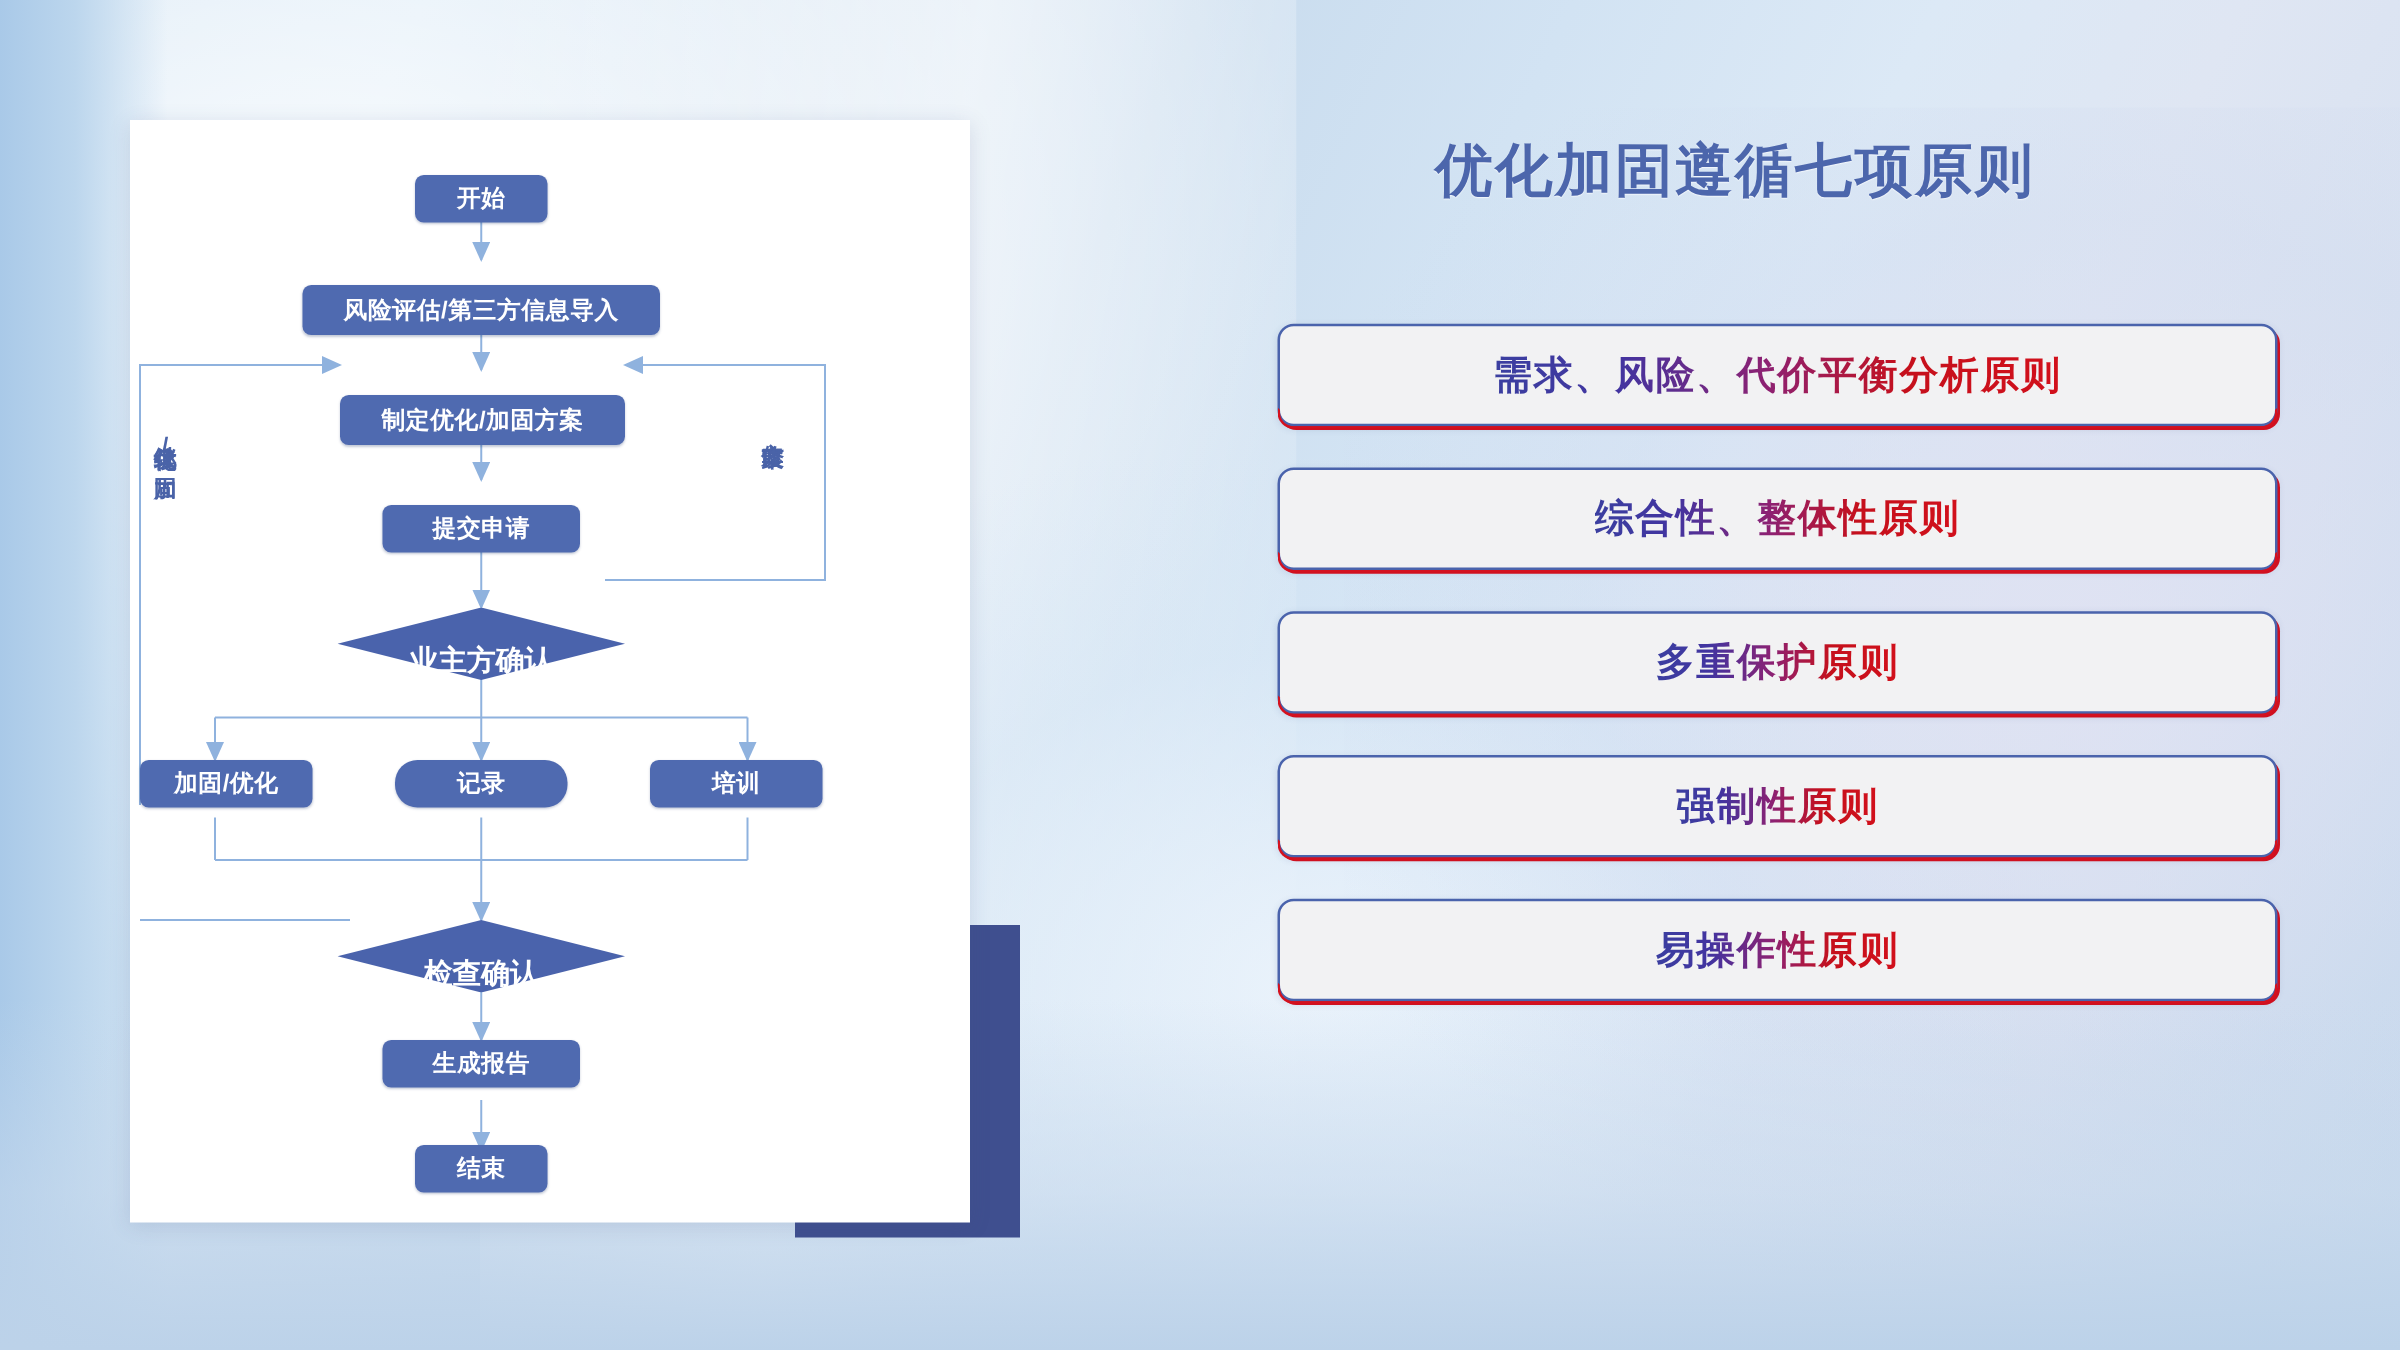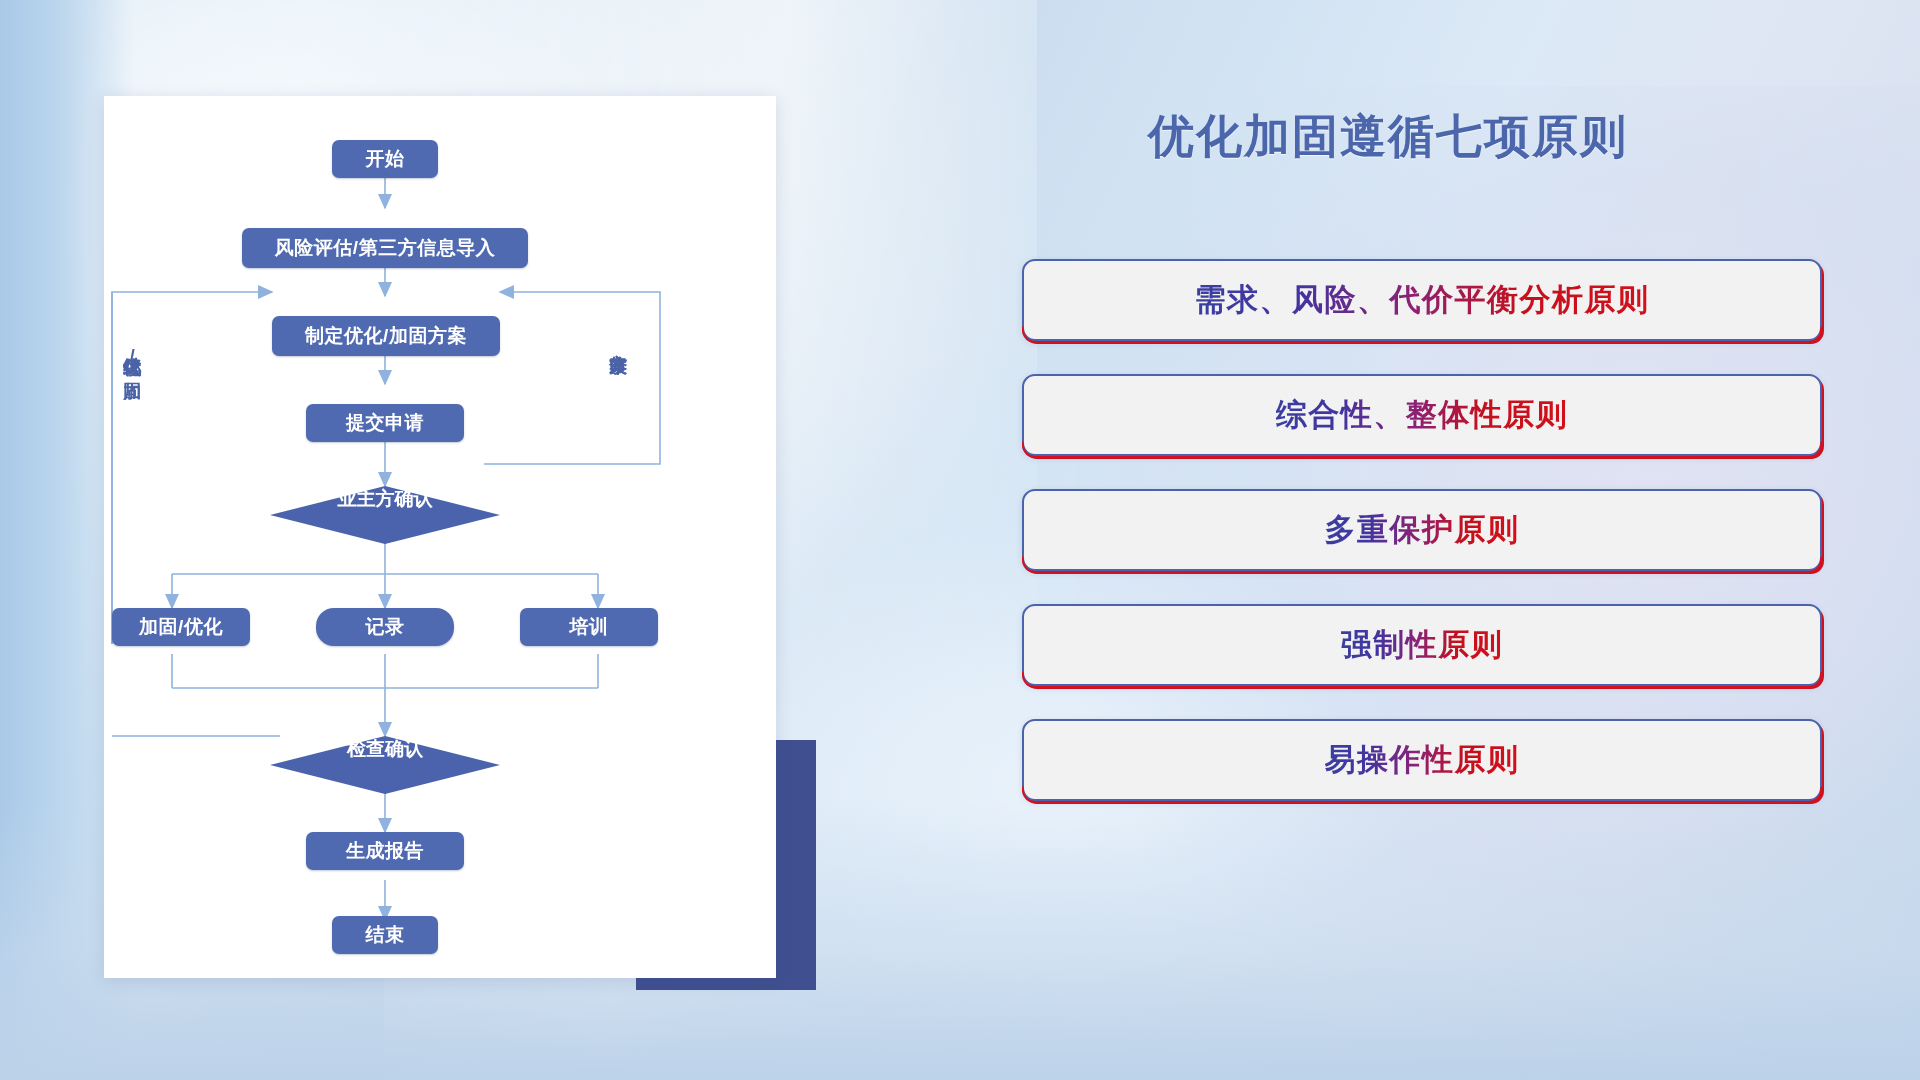--- a/index.html
+++ b/index.html
@@ -67,22 +67,22 @@
     border-radius:7px;
     display:flex;align-items:center;justify-content:center;
     font-size:19px;font-weight:700;
     letter-spacing:.5px;
     white-space:nowrap;
     box-shadow:0 1px 2px rgba(40,60,110,.28);
     z-index:3;
   }
   .diamond{
     position:absolute;z-index:3;
-    display:flex;align-items:flex-start;justify-content:center;
-    color:#fff;font-size:19px;font-weight:700;white-space:nowrap;
+    display:flex;align-items:flex-end;justify-content:center;
+    color:#fff;font-size:23px;font-weight:700;white-space:nowrap;
   }
   .diamond .dshape{position:absolute;inset:0;}
   .diamond .dlabel{position:relative;z-index:2;}
 
   .vlabel{
     position:absolute;z-index:3;
     color:#4a63a8;font-size:18px;font-weight:700;line-height:1.12;
     writing-mode:vertical-rl;text-orientation:upright;
     letter-spacing:1px;white-space:nowrap;
   }

